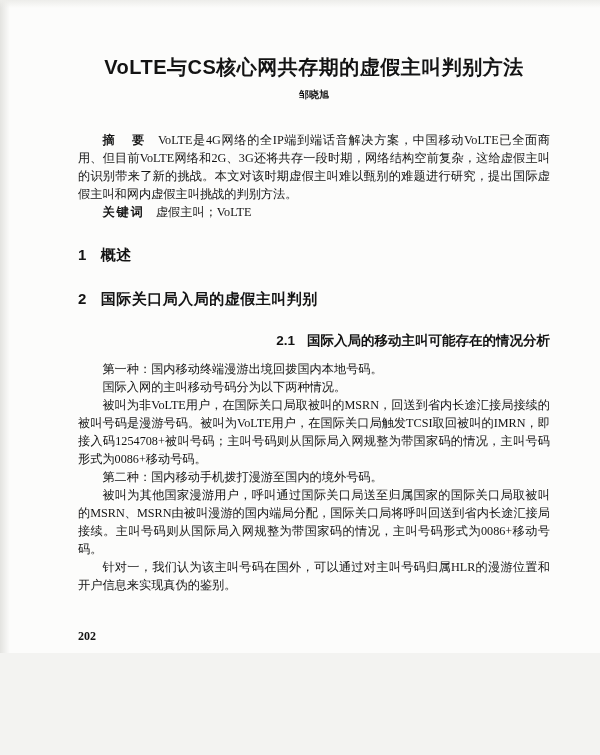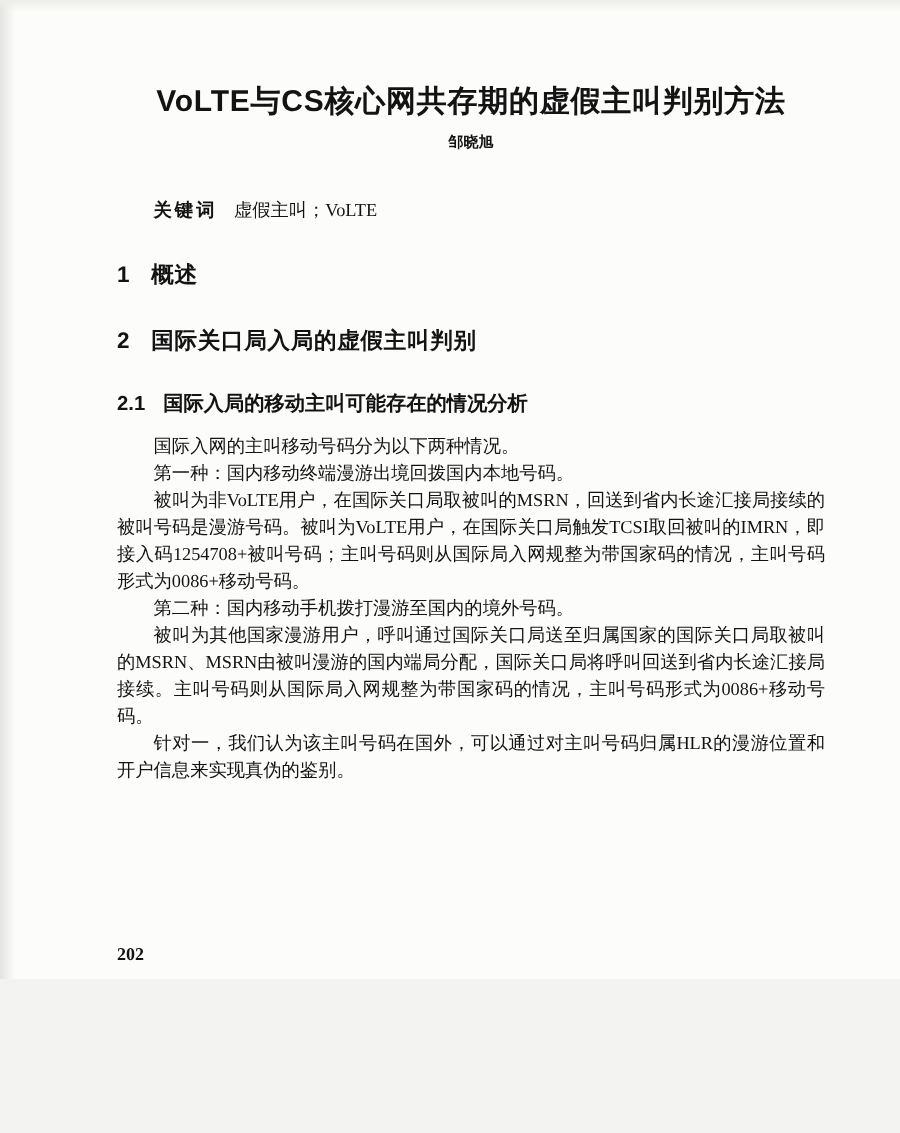--- a/index.html
+++ b/index.html
@@ -77,20 +77,21 @@
     font-weight: bold;
     margin: 25px 0 17px 0;
     letter-spacing: 0.5px;
   }
   h2.sec .sec-num { margin-right: 14px; }
   h3.subsec {
     font-family: "Liberation Sans", "DejaVu Sans", sans-serif;
     font-size: 13.5px;
     font-weight: bold;
     margin: 23px 0 10px 0;
+    text-align: right;
   }
   h3.subsec .sec-num { margin-right: 12px; }
   .page-number {
     position: absolute;
     left: 78px;
     bottom: 9px;
     font-size: 12px;
     font-weight: bold;
     font-family: "Liberation Serif", "DejaVu Serif", serif;
   }
@@ -99,31 +100,32 @@
 <body>
 
 <div class="page">
   <div class="scan-edge-left"></div>
   <div class="scan-edge-top"></div>
 
   <h1 class="title">VoLTE与CS核心网共存期的虚假主叫判别方法</h1>
   <div class="author">邹晓旭</div>
 
   <div class="abstract-block">
+    <p class="para"><span class="inline-label">摘　要</span><span>VoLTE是4G网络的全IP端到端话音解决方案，中国移动VoLTE已全面商用、但目前VoLTE网络和2G、3G还将共存一段时期，网络结构空前复杂，这给虚假主叫的识别带来了新的挑战。本文对该时期虚假主叫难以甄别的难题进行研究，提出国际虚假主叫和网内虚假主叫挑战的判别方法。</span></p>
     <p class="para"><span class="inline-label">关键词</span><span>虚假主叫；VoLTE</span></p>
   </div>
 
   <h2 class="sec"><span class="sec-num">1</span><span>概述</span></h2>
 
 
   <h2 class="sec"><span class="sec-num">2</span><span>国际关口局入局的虚假主叫判别</span></h2>
 
   <h3 class="subsec"><span class="sec-num">2.1</span><span>国际入局的移动主叫可能存在的情况分析</span></h3>
 
+  <p class="para">第一种：国内移动终端漫游出境回拨国内本地号码。</p>
   <p class="para">国际入网的主叫移动号码分为以下两种情况。</p>
-  <p class="para">第一种：国内移动终端漫游出境回拨国内本地号码。</p>
   <p class="para">被叫为非VoLTE用户，在国际关口局取被叫的MSRN，回送到省内长途汇接局接续的被叫号码是漫游号码。被叫为VoLTE用户，在国际关口局触发TCSI取回被叫的IMRN，即接入码1254708+被叫号码；主叫号码则从国际局入网规整为带国家码的情况，主叫号码形式为0086+移动号码。</p>
   <p class="para">第二种：国内移动手机拨打漫游至国内的境外号码。</p>
   <p class="para">被叫为其他国家漫游用户，呼叫通过国际关口局送至归属国家的国际关口局取被叫的MSRN、MSRN由被叫漫游的国内端局分配，国际关口局将呼叫回送到省内长途汇接局接续。主叫号码则从国际局入网规整为带国家码的情况，主叫号码形式为0086+移动号码。</p>
   <p class="para">针对一，我们认为该主叫号码在国外，可以通过对主叫号码归属HLR的漫游位置和开户信息来实现真伪的鉴别。</p>
 
   <div class="page-number">202</div>
 </div>
 
 </body></html>

